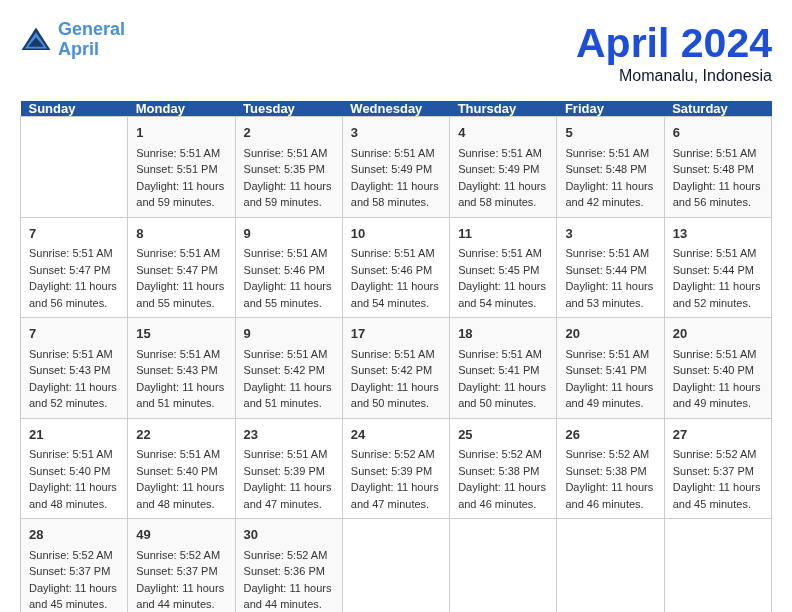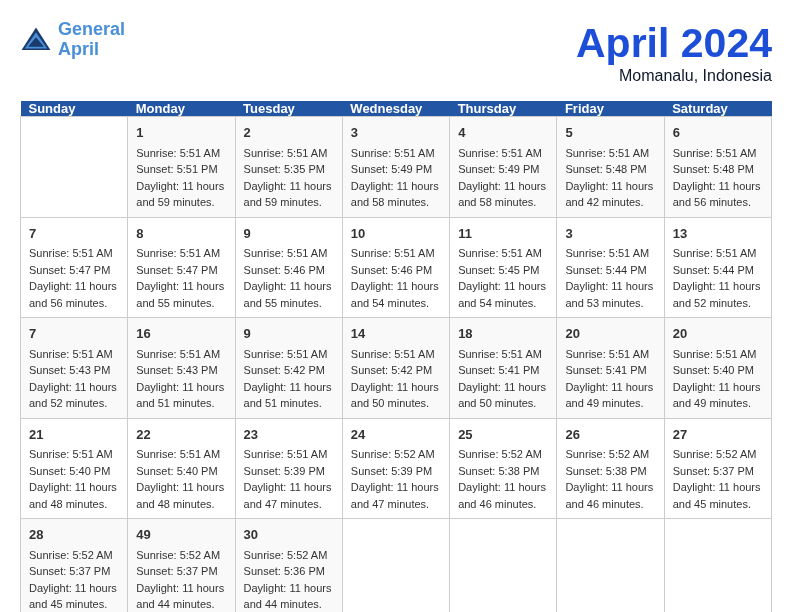--- a/index.html
+++ b/index.html
@@ -214,35 +214,35 @@
       </tr>
       <tr>
         <td>
           <span class="day-num">7</span>
           <div>Sunrise: 5:51 AM</div>
           <div>Sunset: 5:43 PM</div>
           <div>Daylight: 11 hours</div>
           <div>and 52 minutes.</div>
         </td>
         <td>
-          <span class="day-num">16</span>
+          <span class="day-num">15</span>
           <div>Sunrise: 5:51 AM</div>
           <div>Sunset: 5:43 PM</div>
           <div>Daylight: 11 hours</div>
           <div>and 51 minutes.</div>
         </td>
         <td>
           <span class="day-num">9</span>
           <div>Sunrise: 5:51 AM</div>
           <div>Sunset: 5:42 PM</div>
           <div>Daylight: 11 hours</div>
           <div>and 51 minutes.</div>
         </td>
         <td>
-          <span class="day-num">14</span>
+          <span class="day-num">17</span>
           <div>Sunrise: 5:51 AM</div>
           <div>Sunset: 5:42 PM</div>
           <div>Daylight: 11 hours</div>
           <div>and 50 minutes.</div>
         </td>
         <td>
           <span class="day-num">18</span>
           <div>Sunrise: 5:51 AM</div>
           <div>Sunset: 5:41 PM</div>
           <div>Daylight: 11 hours</div>

